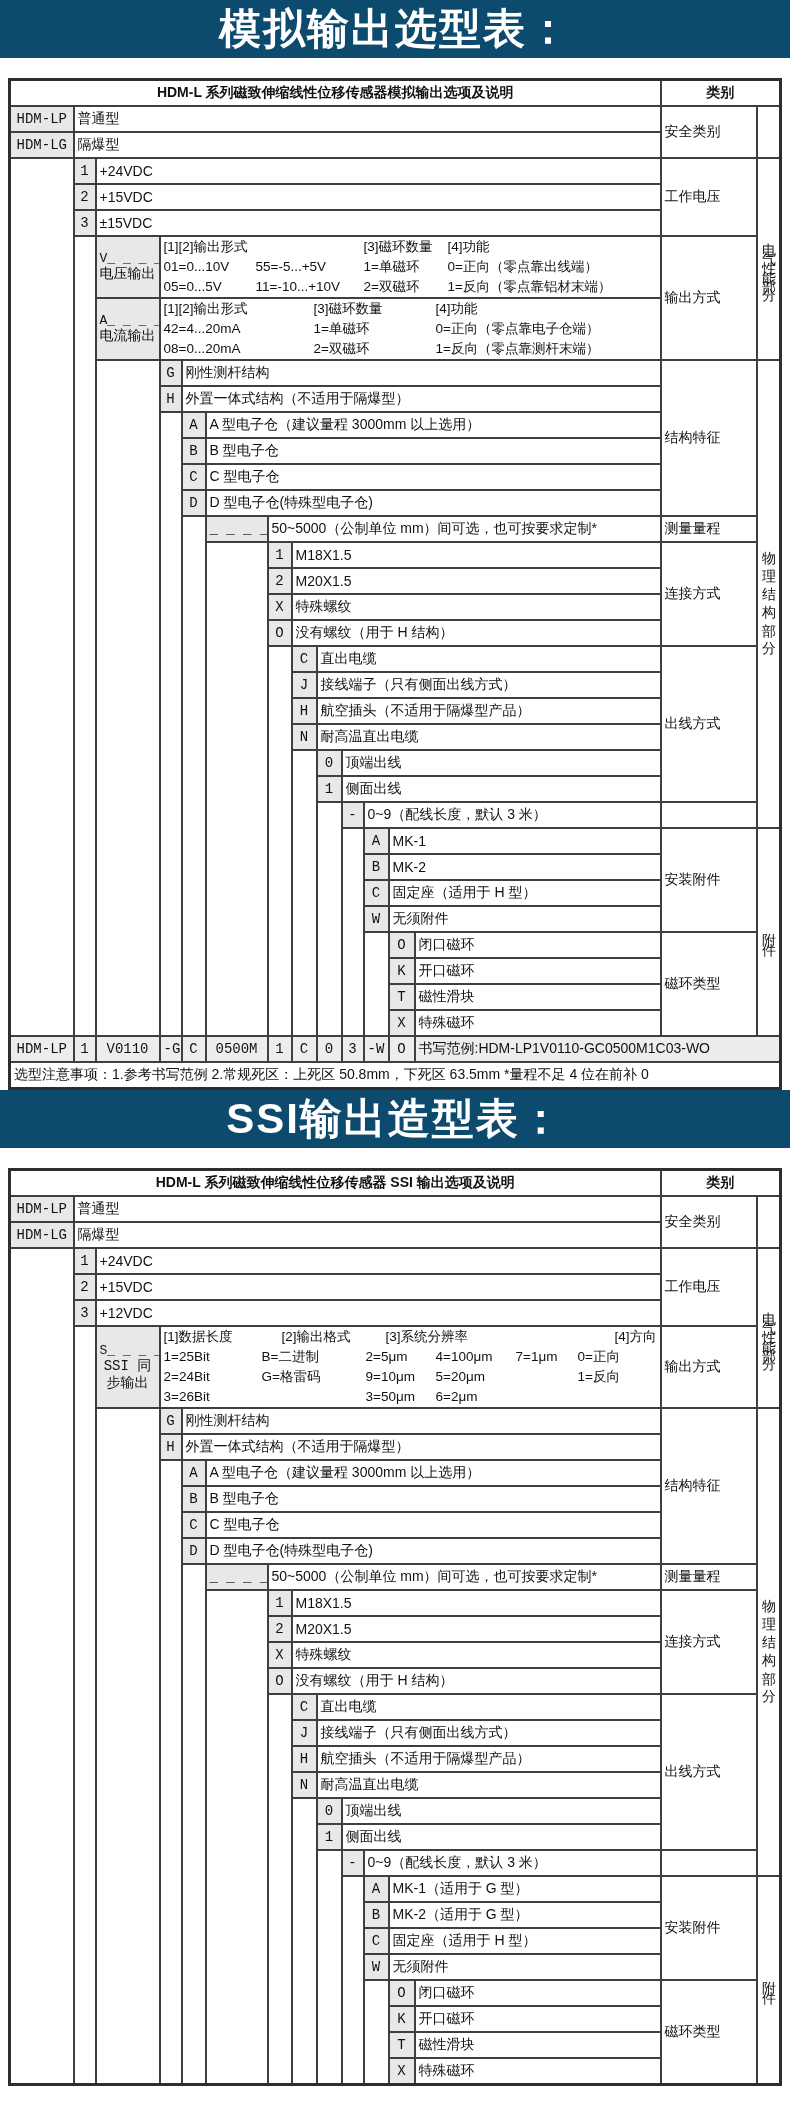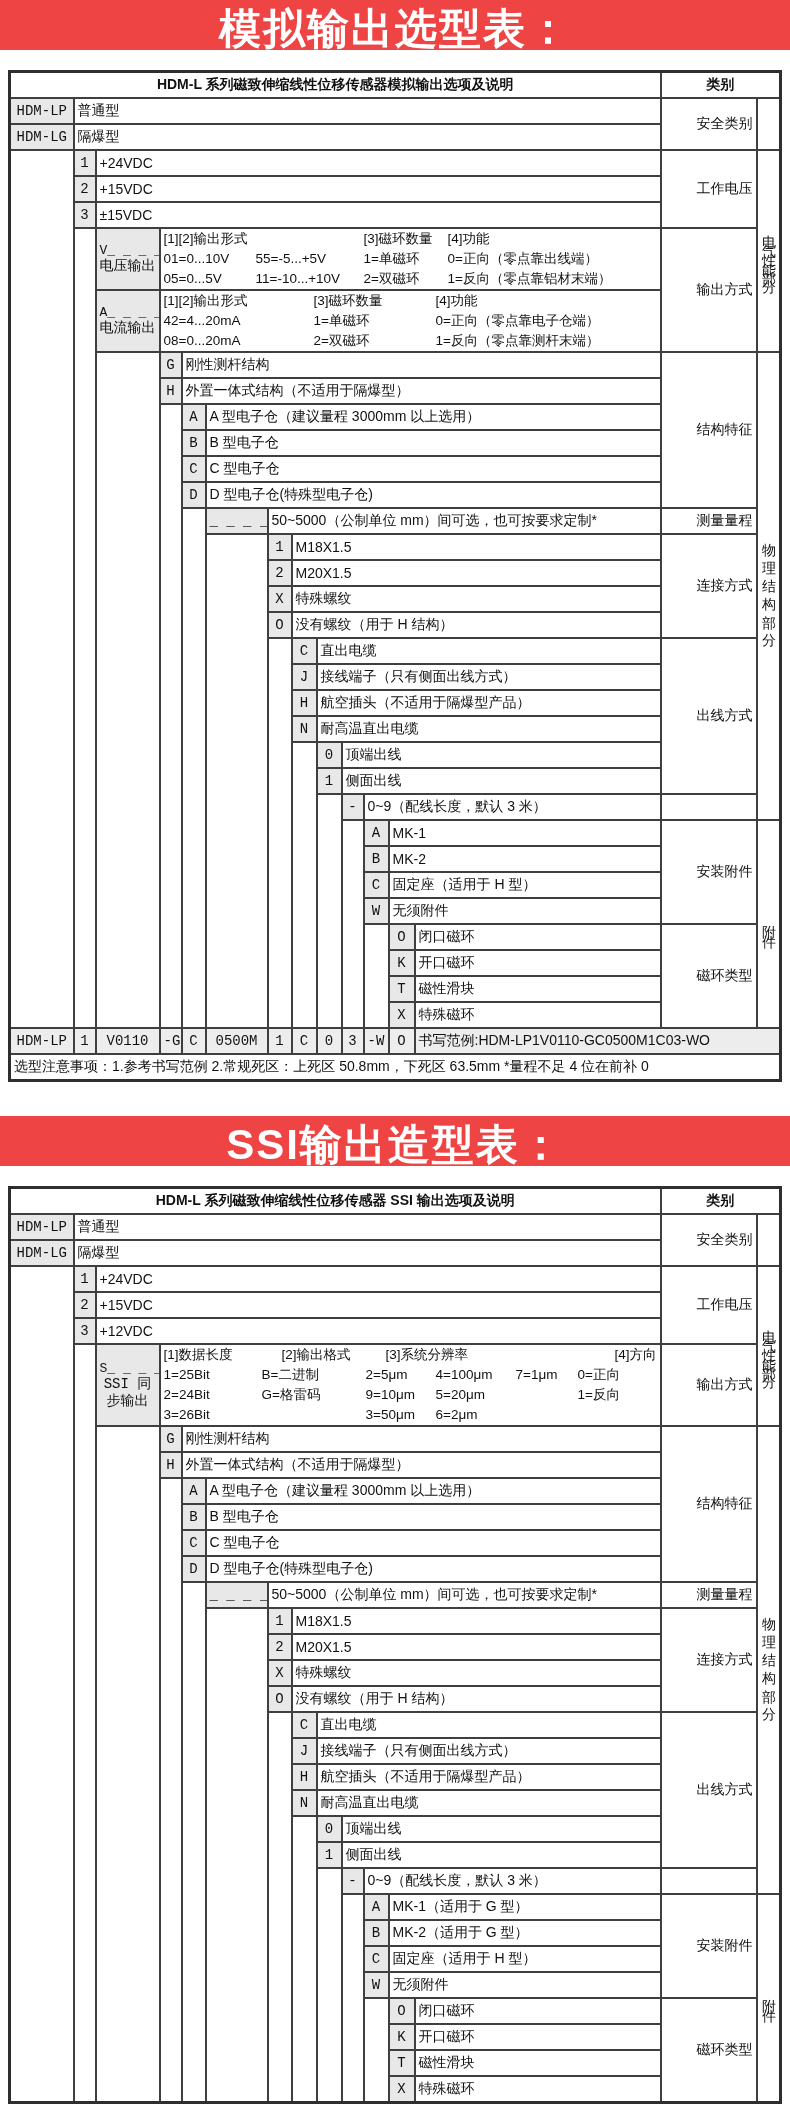--- a/index.html
+++ b/index.html
@@ -1,28 +1,28 @@
 <!DOCTYPE html>
 <html><head>
 <meta charset="utf-8">
 <style>
   html,body{margin:0;padding:0;background:#fff;font-family:"Liberation Sans","DejaVu Sans",sans-serif;}
   .page{width:790px;margin:0 auto;background:#fff;}
-  .banner{height:50px;line-height:58px;background:#ef4444;color:#fff;text-align:center;
+  .banner{height:58px;line-height:58px;background:#0c4a6e;color:#fff;text-align:center;
           font-size:42px;font-weight:bold;letter-spacing:2px;}
-  .banner2{margin-top:34px;}
+  .banner2{}
   table.sel{border-collapse:collapse;table-layout:fixed;width:774px;margin:20px auto 0;
             border:3px solid #2e2e2e;}
   table.sel td{border:2px solid #3f3f3f;height:24px;padding:0 3px;font-size:14px;color:#111;
                overflow:hidden;vertical-align:middle;}
   td.title{font-weight:bold;text-align:center;height:22px;white-space:nowrap;}
   td.cc{background:#e8e8e8;text-align:center;font-family:"Liberation Mono","DejaVu Sans Mono",monospace;
         font-size:13px;white-space:nowrap;}
   td.dc{padding-left:6px;white-space:nowrap;}
-  td.cat{text-align:right;white-space:nowrap;}
+  td.cat{text-align:left;white-space:nowrap;}
   td.part{padding:0;text-align:center;}
   td.sp{background:#fff;}
   .vtext{writing-mode:vertical-rl;text-orientation:upright;margin:0 auto;font-size:14px;}
   .vt-elec{letter-spacing:9px;}
   .vt-phys{letter-spacing:18px;}
   .vt-acc{letter-spacing:10px;}
   td.block{vertical-align:middle;}
   .bcode{font-family:"Liberation Mono","DejaVu Sans Mono",monospace;font-size:13px;text-align:center;}
   .blabel{font-size:14px;line-height:1.15;text-align:center;white-space:normal;}
   td.bdesc{padding:3px 4px;}

